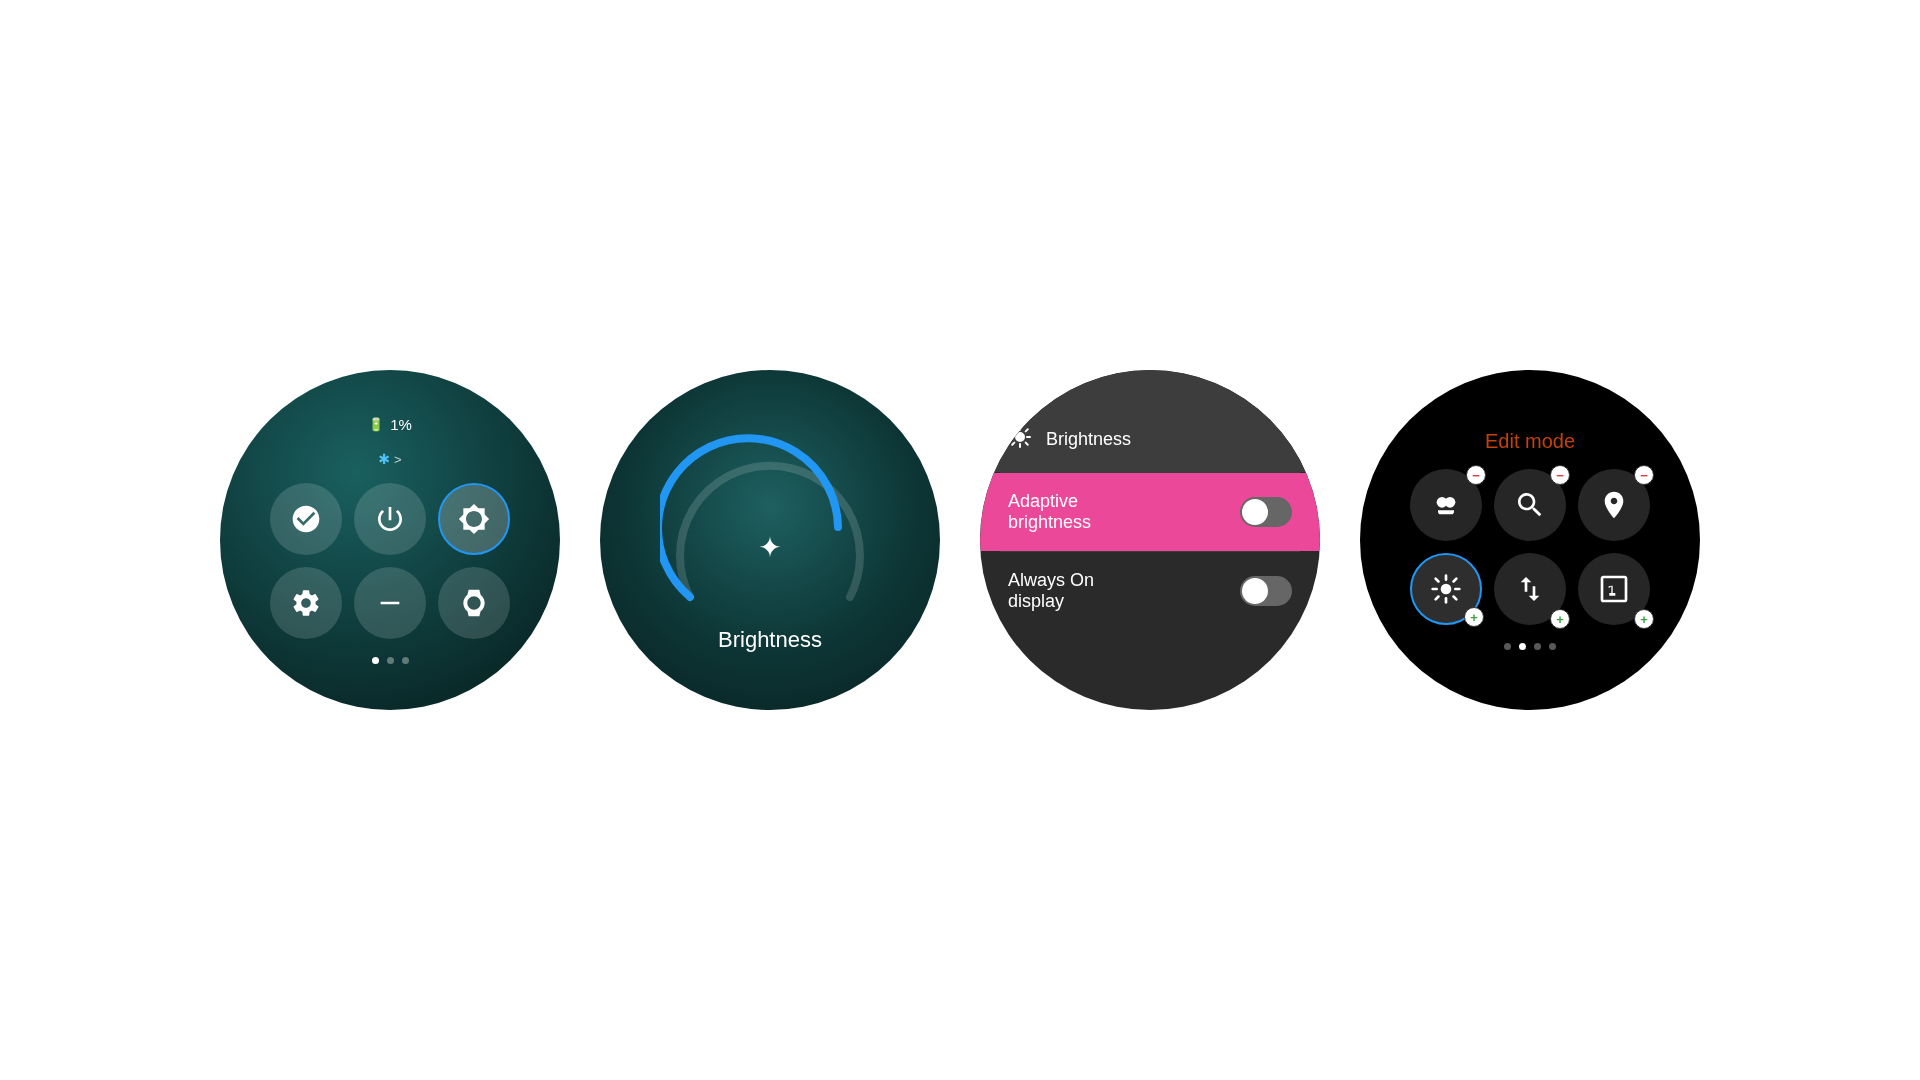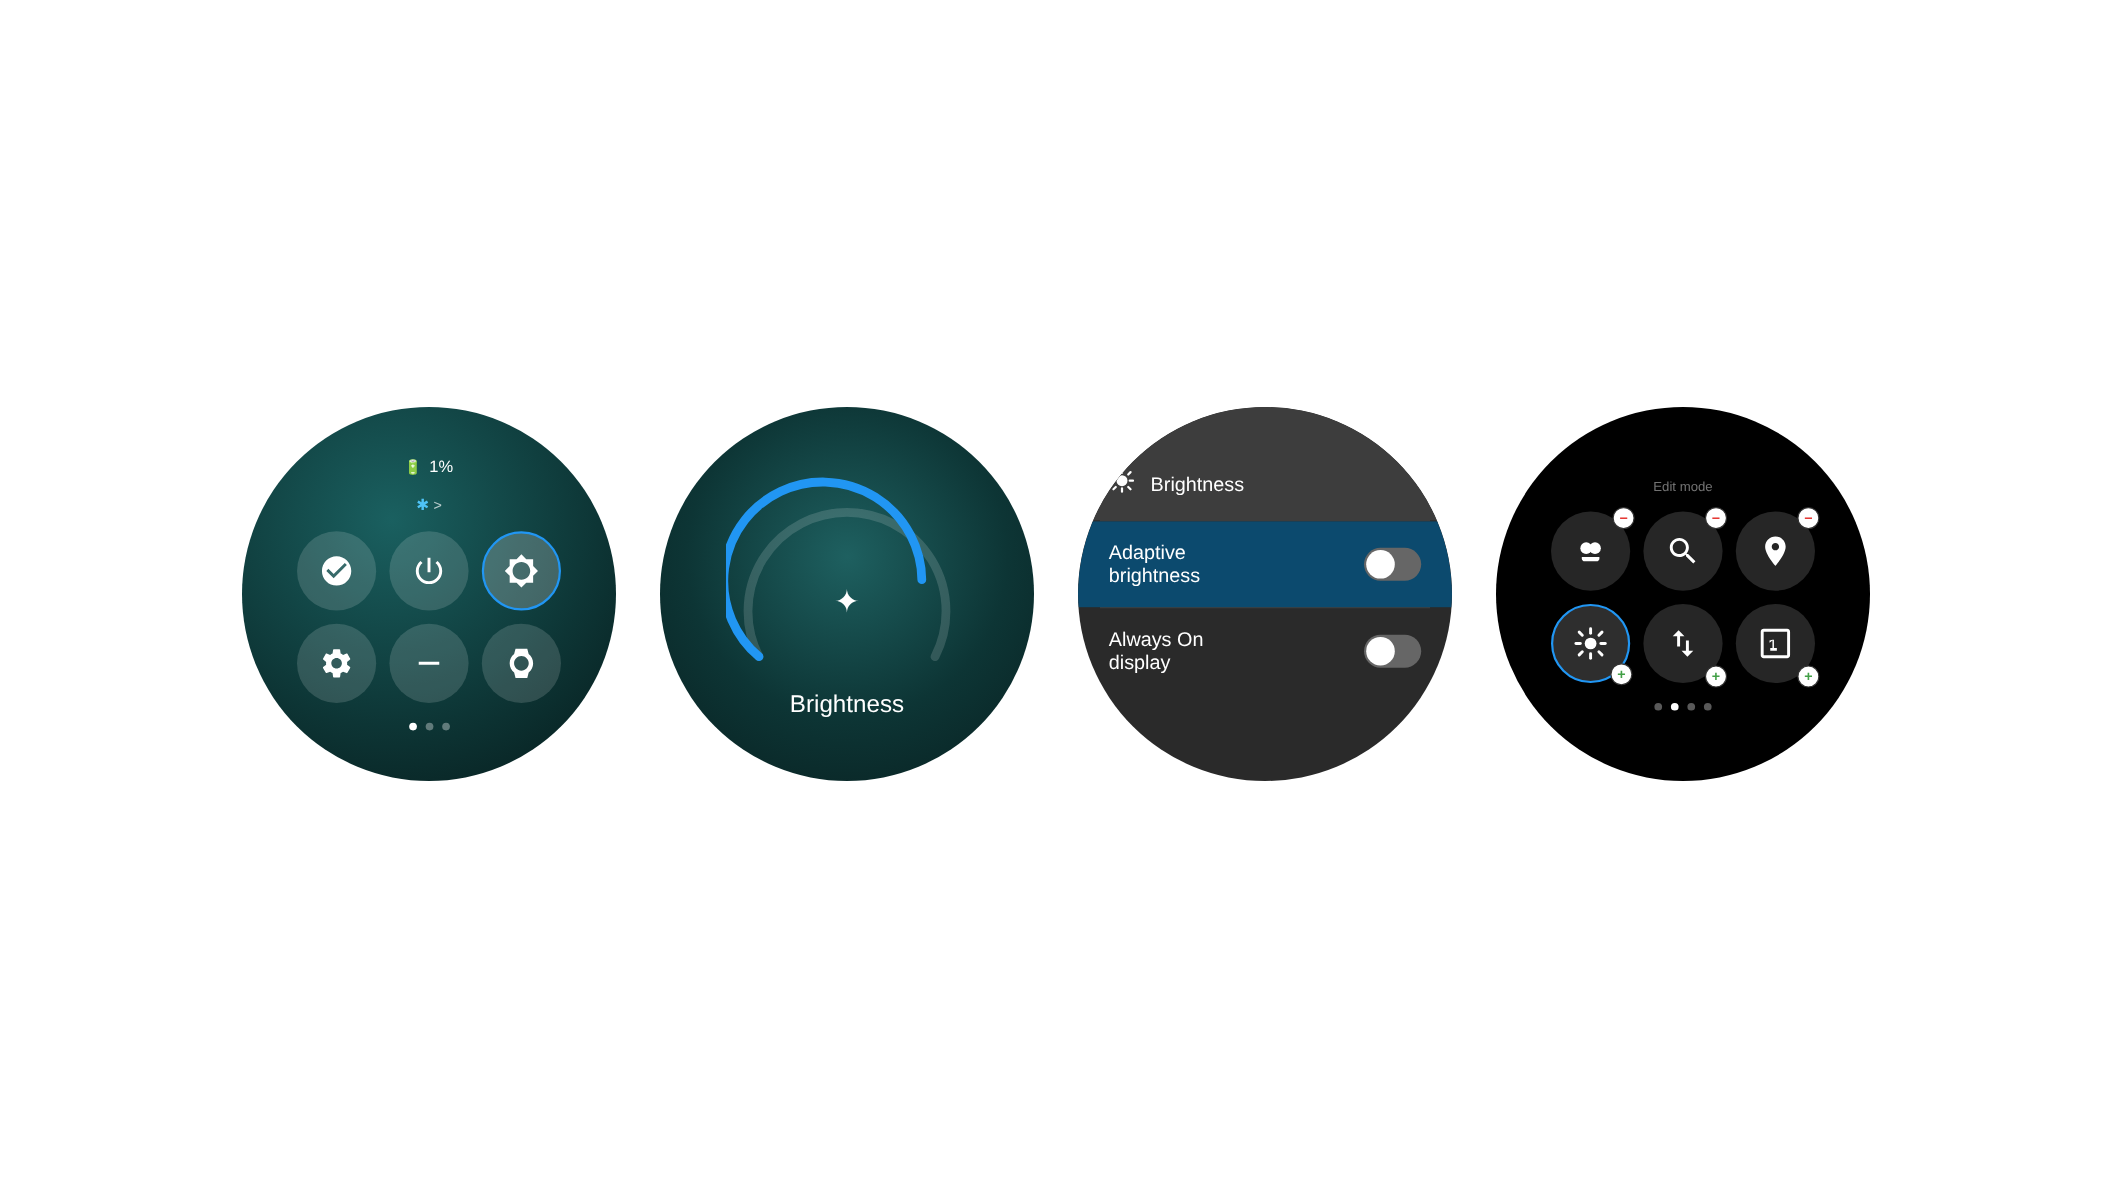--- a/index.html
+++ b/index.html
@@ -238,22 +238,22 @@
       width: 100%;
       height: 100%;
       display: flex;
       flex-direction: column;
       align-items: center;
       justify-content: center;
       padding: 20px;
     }
 
     .edit-mode-title {
-      color: #737373;
-      font-size: 12px;
+      color: #c2410c;
+      font-size: 20px;
       margin-bottom: 16px;
     }
 
     .watch4-grid {
       display: grid;
       grid-template-columns: repeat(3, 72px);
       grid-template-rows: repeat(2, 72px);
       gap: 12px;
     }
 
@@ -409,21 +409,21 @@
           <line x1="4.22" y1="4.22" x2="6.34" y2="6.34" stroke="white" stroke-width="2" stroke-linecap="round"></line>
           <line x1="17.66" y1="17.66" x2="19.78" y2="19.78" stroke="white" stroke-width="2" stroke-linecap="round"></line>
           <line x1="19.78" y1="4.22" x2="17.66" y2="6.34" stroke="white" stroke-width="2" stroke-linecap="round"></line>
           <line x1="6.34" y1="17.66" x2="4.22" y2="19.78" stroke="white" stroke-width="2" stroke-linecap="round"></line>
         </svg>
       </div>
       <span class="settings-item-text">Brightness</span>
     </div>
     <div class="settings-divider"></div>
 
-    <div class="settings-item" style="background:#0c4a6e;">
+    <div class="settings-item" style="background:#ec4899;">
       <span class="settings-item-text">Adaptive<br>brightness</span>
       <div class="toggle-switch off">
         <div class="toggle-knob off"></div>
       </div>
     </div>
     <div class="settings-divider"></div>
 
     <div class="settings-item" style="padding-bottom: 50px; justify-content: flex-end;">
       <span class="settings-item-text">Always On<br>display</span>
       <div class="toggle-switch off">

